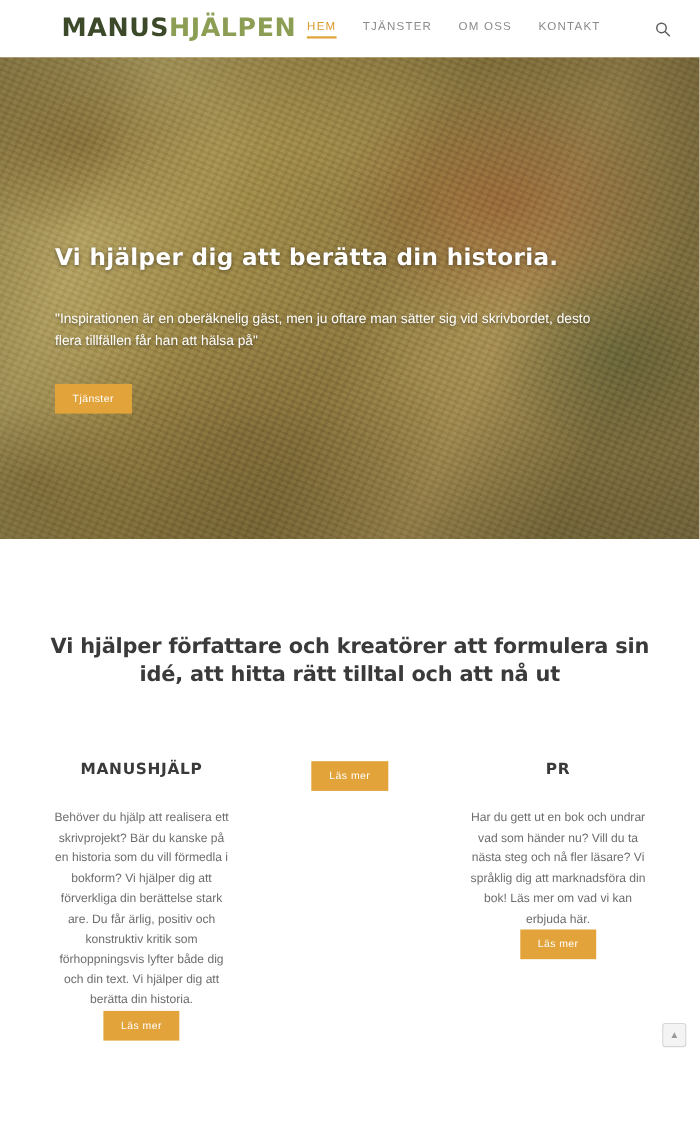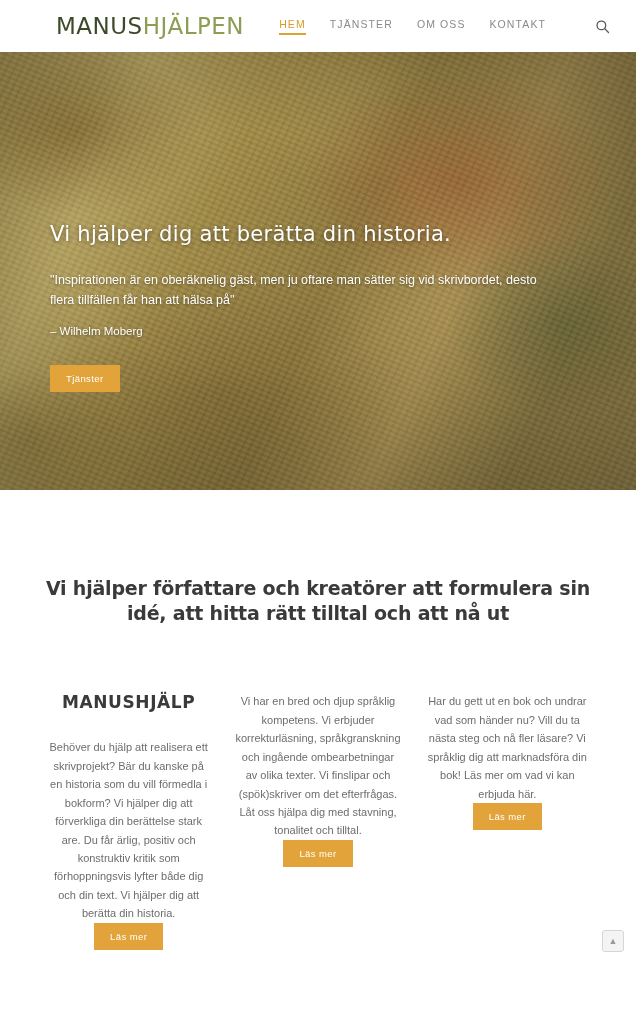--- a/index.html
+++ b/index.html
@@ -17,21 +17,21 @@
     height: 52px;
     background: #ffffff;
     display: flex;
     align-items: center;
     padding: 0 24px 0 56px;
     position: relative;
     z-index: 20;
   }
   .logo {
     font-size: 23px;
-    font-weight: normal;
+    font-weight: bold;
     letter-spacing: 0.5px;
     white-space: nowrap;
     font-family: "DejaVu Sans", sans-serif;
   }
   .logo .part-a { color: #3c4a2a; }
   .logo .part-b { color: #8c9e54; }
 
   .main-nav {
     margin-left: auto;
     display: flex;
@@ -98,24 +98,24 @@
   .hero-content {
     position: absolute;
     left: 50px;
     top: 170px;
     width: 500px;
     color: #fff;
   }
   .hero-title {
     font-family: "DejaVu Sans", sans-serif;
     font-size: 21px;
-    font-weight: normal;
+    font-weight: bold;
     letter-spacing: 0.3px;
     text-shadow: 0 1px 4px rgba(0,0,0,0.45);
-    margin-bottom: 24px;
+    margin-bottom: 34px;
   }
   .hero-quote {
     font-size: 12.5px;
     line-height: 1.62;
     width: 490px;
     text-shadow: 0 1px 3px rgba(0,0,0,0.4);
   }
   .hero-attrib {
     font-size: 11.5px;
     margin-top: 14px;
@@ -151,21 +151,21 @@
   
   .cols {
     display: flex;
     padding: 66px 46px 0;
     gap: 24px;
     align-items: flex-start;
   }
   .col { flex: 1; text-align: center; }
   .col h3 {
     font-family: "DejaVu Sans", sans-serif;
-    font-size: 17px;
+    font-size: 14px;
     font-weight: bold;
     letter-spacing: 0.6px;
     color: #3a3a3a;
     margin-bottom: 26px;
     text-transform: uppercase;
   }
   .col p {
     font-size: 11px;
     line-height: 1.68;
     color: #6d6d6d;
@@ -207,40 +207,39 @@
     </div>
   </nav>
 </header>
 
 <section class="hero">
   <div class="hero-bg"></div>
   <div class="hero-vignette"></div>
   <div class="hero-content">
     <div class="hero-title">Vi hjälper dig att berätta din historia.</div>
     <div class="hero-quote">"Inspirationen är en oberäknelig gäst, men ju oftare man sätter sig vid skrivbordet, desto flera tillfällen får han att hälsa på"</div>
-    <div class="hero-attrib">– Wilhelm Moberg</div>
     <button class="btn hero-cta">Tjänster</button>
   </div>
 </section>
 
 <section class="intro">
   <h2>Vi hjälper författare och kreatörer att formulera sin idé, att hitta rätt tilltal och att nå ut</h2>
 </section>
 
 <section class="cols">
   <div class="col">
     <h3>MANUSHJÄLP</h3>
     <p>Behöver du hjälp att realisera ett skrivprojekt? Bär du kanske på en historia som du vill förmedla i bokform? Vi hjälper dig att förverkliga din berättelse stark are. Du får ärlig, positiv och konstruktiv kritik som förhoppningsvis lyfter både dig och din text. Vi hjälper dig att berätta din historia.</p>
     <button class="btn">Läs mer</button>
   </div>
   <div class="col">
-    <p>Vi har en bred och djup språklig kompetens. Vi erbjuder korrekturläsning, språkgranskning och ingående ombearbetningar av olika texter. Vi finslipar och (spök)skriver om det efterfrågas. Låt oss hjälpa dig med stavning, tonalitet och tilltal.</p>
     <button class="btn">Läs mer</button>
   </div>
   <div class="col">
+    <h3>PR</h3>
     <p>Har du gett ut en bok och undrar vad som händer nu? Vill du ta nästa steg och nå fler läsare? Vi språklig dig att marknadsföra din bok! Läs mer om vad vi kan erbjuda här.</p>
     <button class="btn">Läs mer</button>
   </div>
 </section>
 
 <div class="scroll-top">
   <span>▲</span>
 </div>
 
 </body></html>

